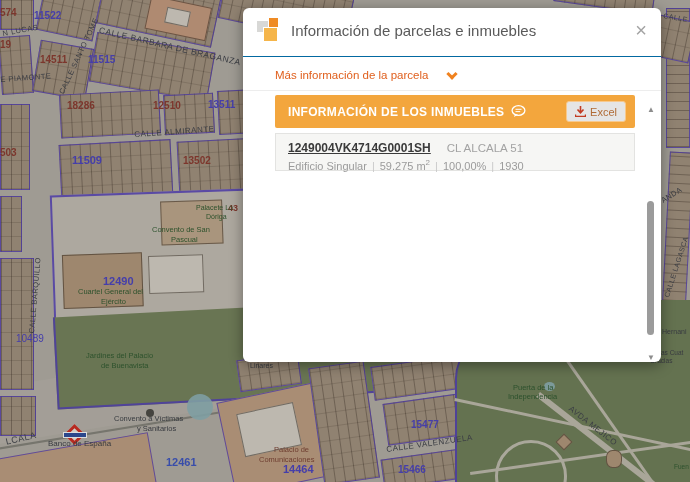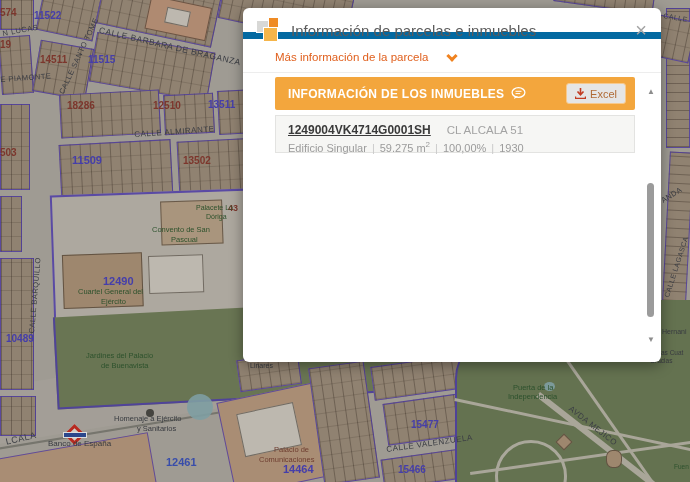--- a/index.html
+++ b/index.html
@@ -36,21 +36,21 @@
   #metro .dia { position:absolute; left:4px; top:3px; width:15px; height:15px;
                 border:3px solid #d22b1f; transform:rotate(45deg); background:#efefe8; }
   #metro .bar { position:absolute; left:0; top:8px; width:24px; height:6px;
                 background:#2b4ea0; border:1px solid #fff; }
   
   #dim { position:absolute; inset:0; background:rgba(45,40,36,.16); z-index:5; pointer-events:none; }
 
   
   #modal { position:absolute; left:243px; top:8px; width:418px; height:354px; z-index:10;
            background:#fff; border-radius:6px; box-shadow:0 3px 14px rgba(0,0,0,.4); }
-  #modal-header { position:relative; height:31px; border-bottom:7px solid #0369a1; }
+  #modal-header { position:relative; height:49px; border-bottom:1px solid #0369a1; }
   #hdr-icon { position:absolute; left:13px; top:9px; width:27px; height:27px; }
   #hdr-icon .sq-gray   { position:absolute; left:0;  top:3px;  width:13px; height:13px; background:#d8d8d6; border:1px solid #fff; }
   #hdr-icon .sq-orange { position:absolute; left:12px; top:0;  width:11px; height:11px; background:#ef8b24; border:1px solid #fff; }
   #hdr-icon .sq-amber  { position:absolute; left:7px; top:10px; width:15px; height:15px; background:#f5b54a; border:1px solid #fff; }
   #modal-title { position:absolute; left:48px; top:14px; font-size:15px; color:#5a5a5a; }
   #modal-close { position:absolute; right:10px; top:8px; font-size:20px; color:#a3a3a3; cursor:pointer;
                  font-weight:400; line-height:1; padding:4px; }
   #modal-body { position:relative; height:308px; }
   #more-link { position:absolute; left:32px; top:12px; font-size:11.5px; color:#e0601e; cursor:pointer; }
   #chev { position:absolute; left:205px; top:13px; width:8px; height:8px;
@@ -168,34 +168,34 @@
         <span class="map-label num-lbl" style="left: 40px; top: 55px; color: rgb(140, 58, 46); font-weight: bold;">14511</span>
         <span class="map-label num-lbl" style="left: 88px; top: 55px; color: rgb(74, 67, 196); font-weight: bold;">11515</span>
         <span class="map-label num-lbl" style="left: 67px; top: 101px; color: rgb(140, 58, 46); font-weight: bold;">18286</span>
         <span class="map-label num-lbl" style="left: 153px; top: 101px; color: rgb(140, 58, 46); font-weight: bold;">12510</span>
         <span class="map-label num-lbl" style="left: 208px; top: 100px; color: rgb(74, 67, 196); font-weight: bold;">13511</span>
         <span class="map-label num-lbl" style="left: 0px; top: 148px; color: rgb(140, 58, 46); font-weight: bold;">503</span>
         <span class="map-label num-lbl" style="left: 72px; top: 155px; color: rgb(74, 67, 196); font-size: 11px; font-weight: bold;">11509</span>
         <span class="map-label num-lbl" style="left: 183px; top: 156px; color: rgb(140, 58, 46); font-weight: bold;">13502</span>
         <span class="map-label num-lbl" style="left: 228px; top: 204px; color: rgb(140, 58, 46); font-size: 9px; font-weight: bold;">43</span>
         <span class="map-label num-lbl" style="left: 103px; top: 276px; color: rgb(74, 67, 196); font-size: 11px; font-weight: bold;">12490</span>
-        <span class="map-label num-lbl" style="left: 6px; top: 334px; color: rgb(74, 67, 196); font-weight: bold;">10489</span>
+        <span class="map-label num-lbl" style="left: 16px; top: 334px; color: rgb(74, 67, 196); font-weight: normal;">10489</span>
         <span class="map-label num-lbl" style="left: 166px; top: 457px; color: rgb(59, 85, 196); font-size: 11px; font-weight: bold;">12461</span>
         <span class="map-label num-lbl" style="left: 283px; top: 464px; color: rgb(74, 67, 196); font-size: 11px; font-weight: bold;">14464</span>
         <span class="map-label num-lbl" style="left: 411px; top: 420px; color: rgb(74, 67, 196); font-weight: bold;">15477</span>
         <span class="map-label num-lbl" style="left: 398px; top: 465px; color: rgb(74, 67, 196); font-weight: bold;">15466</span>
         <span class="map-label poi-lbl" style="left: 196px; top: 204px; color: rgb(45, 90, 46); font-size: 7px;">Palacete Ló</span>
         <span class="map-label poi-lbl" style="left: 206px; top: 213px; color: rgb(45, 90, 46); font-size: 7px;">Dóriga</span>
         <span class="map-label poi-lbl" style="left: 152px; top: 226px; color: rgb(45, 90, 46);">Convento de San</span>
         <span class="map-label poi-lbl" style="left: 171px; top: 236px; color: rgb(45, 90, 46);">Pascual</span>
         <span class="map-label poi-lbl" style="left: 78px; top: 288px; color: rgb(45, 90, 46);">Cuartel General del</span>
         <span class="map-label poi-lbl" style="left: 101px; top: 298px; color: rgb(45, 90, 46);">Ejército</span>
         <span class="map-label poi-lbl" style="left: 86px; top: 352px; color: rgb(45, 90, 46);">Jardines del Palacio</span>
         <span class="map-label poi-lbl" style="left: 101px; top: 362px; color: rgb(45, 90, 46);">de Buenavista</span>
-        <span class="map-label poi-lbl" style="left: 114px; top: 415px; color: rgb(60, 64, 70);">Homenaje a Ejército</span>
+        <span class="map-label poi-lbl" style="left: 114px; top: 415px; color: rgb(60, 64, 70);">Convento a Víctimas</span>
         <span class="map-label poi-lbl" style="left: 137px; top: 425px; color: rgb(60, 64, 70);">y Sanitarios</span>
         <span class="map-label poi-lbl" style="left: 48px; top: 440px; color: rgb(60, 64, 70); font-size: 8px;">Banco de España</span>
         <span class="map-label poi-lbl" style="left: 250px; top: 362px; color: rgb(60, 64, 70); font-size: 7px;">Linares</span>
         <span class="map-label poi-lbl" style="left: 274px; top: 446px; color: rgb(124, 68, 52);">Palacio de</span>
         <span class="map-label poi-lbl" style="left: 259px; top: 456px; color: rgb(124, 68, 52);">Comunicaciones</span>
         <span class="map-label poi-lbl" style="left: 513px; top: 384px; color: rgb(45, 90, 46);">Puerta de la</span>
         <span class="map-label poi-lbl" style="left: 508px; top: 393px; color: rgb(45, 90, 46);">Independencia</span>
         <span class="map-label poi-lbl" style="left: 662px; top: 328px; color: rgb(60, 64, 70); font-size: 7px;">Hernani</span>
         <span class="map-label poi-lbl" style="left: 661px; top: 350px; color: rgb(60, 64, 70); font-size: 6.5px;">as Cuat</span>
         <span class="map-label poi-lbl" style="left: 650px; top: 358px; color: rgb(60, 64, 70); font-size: 6.5px;">Gracias</span>

